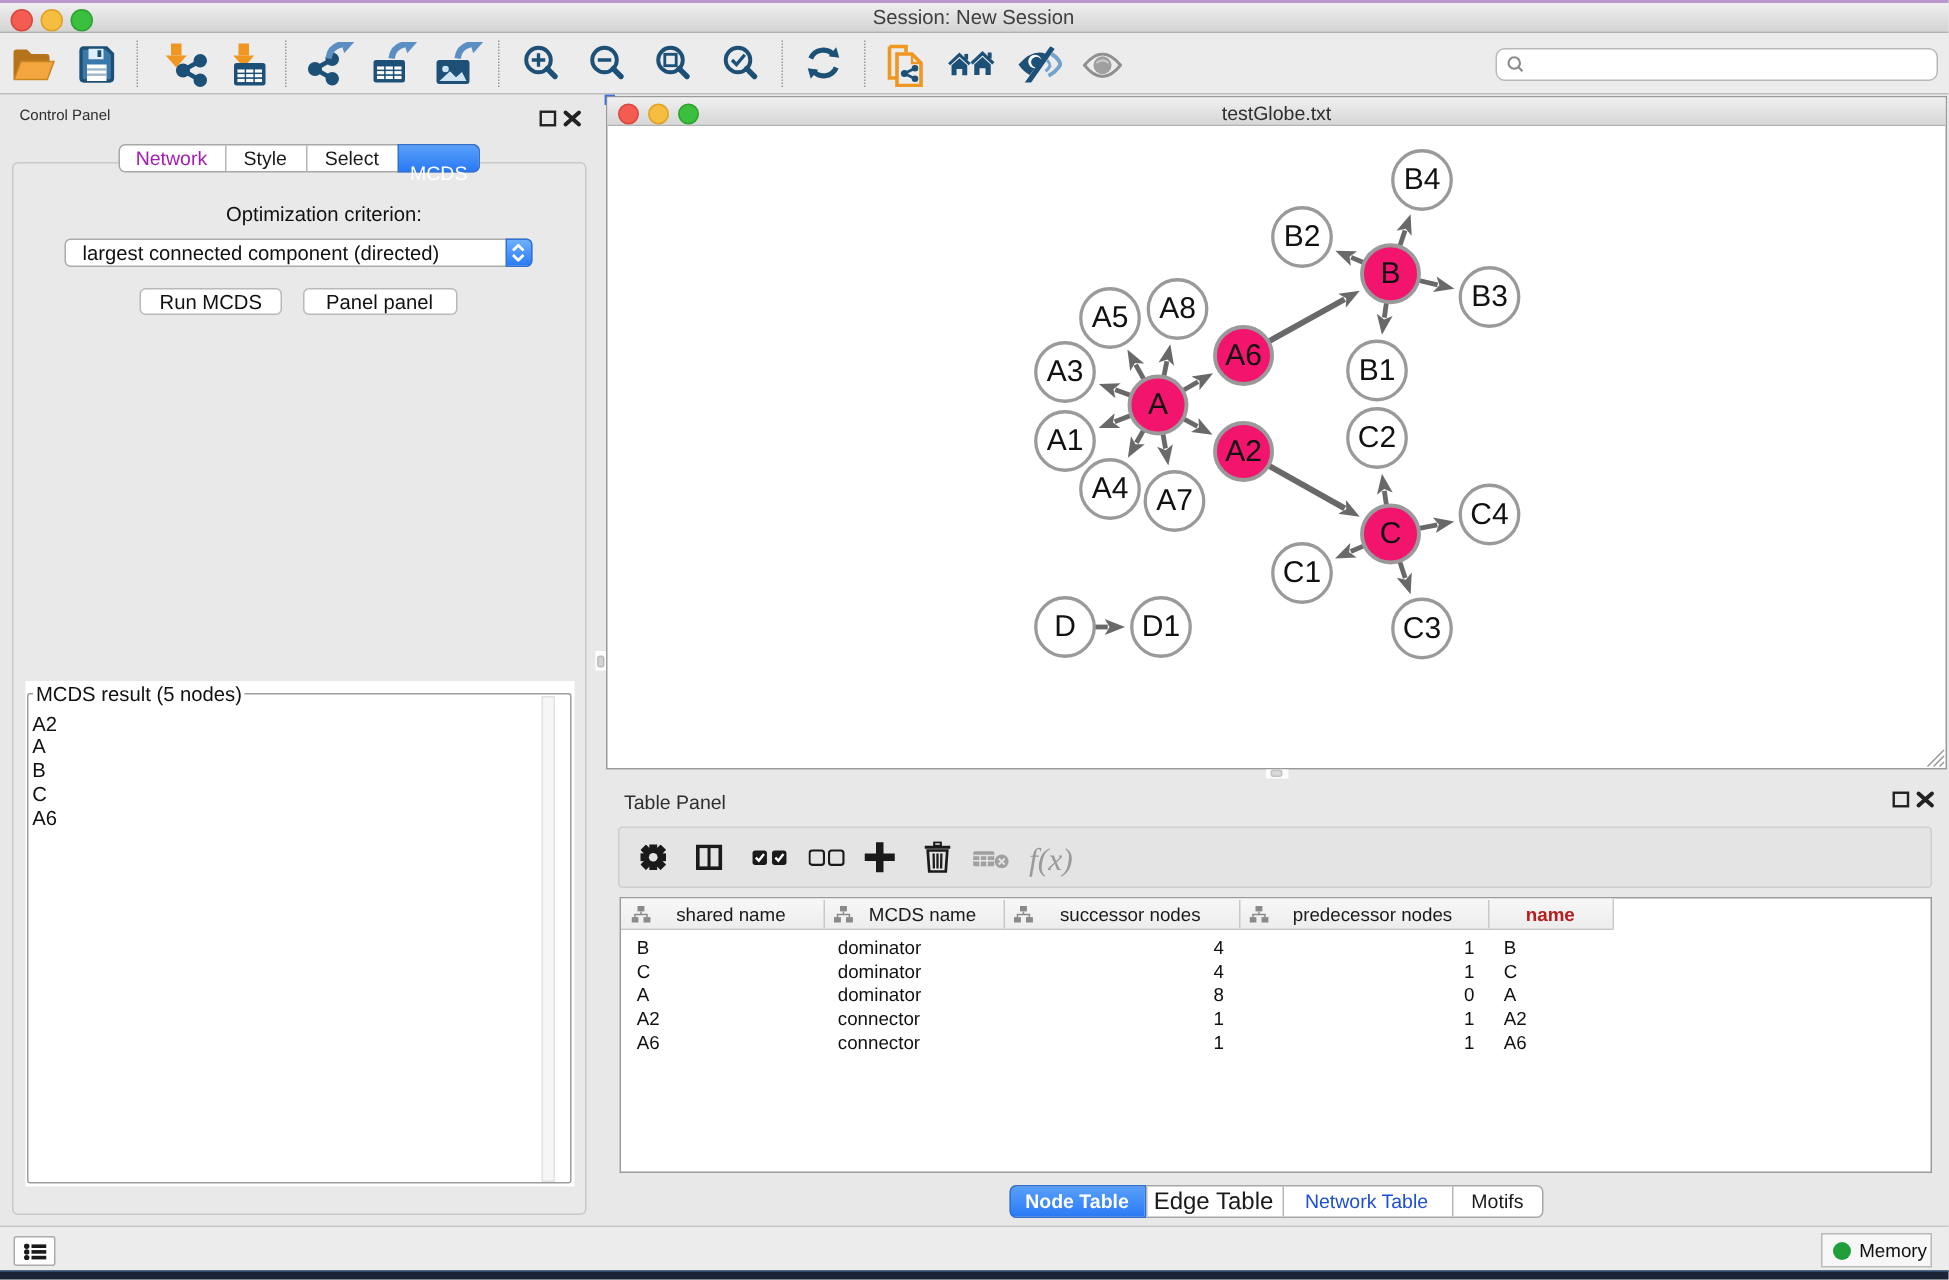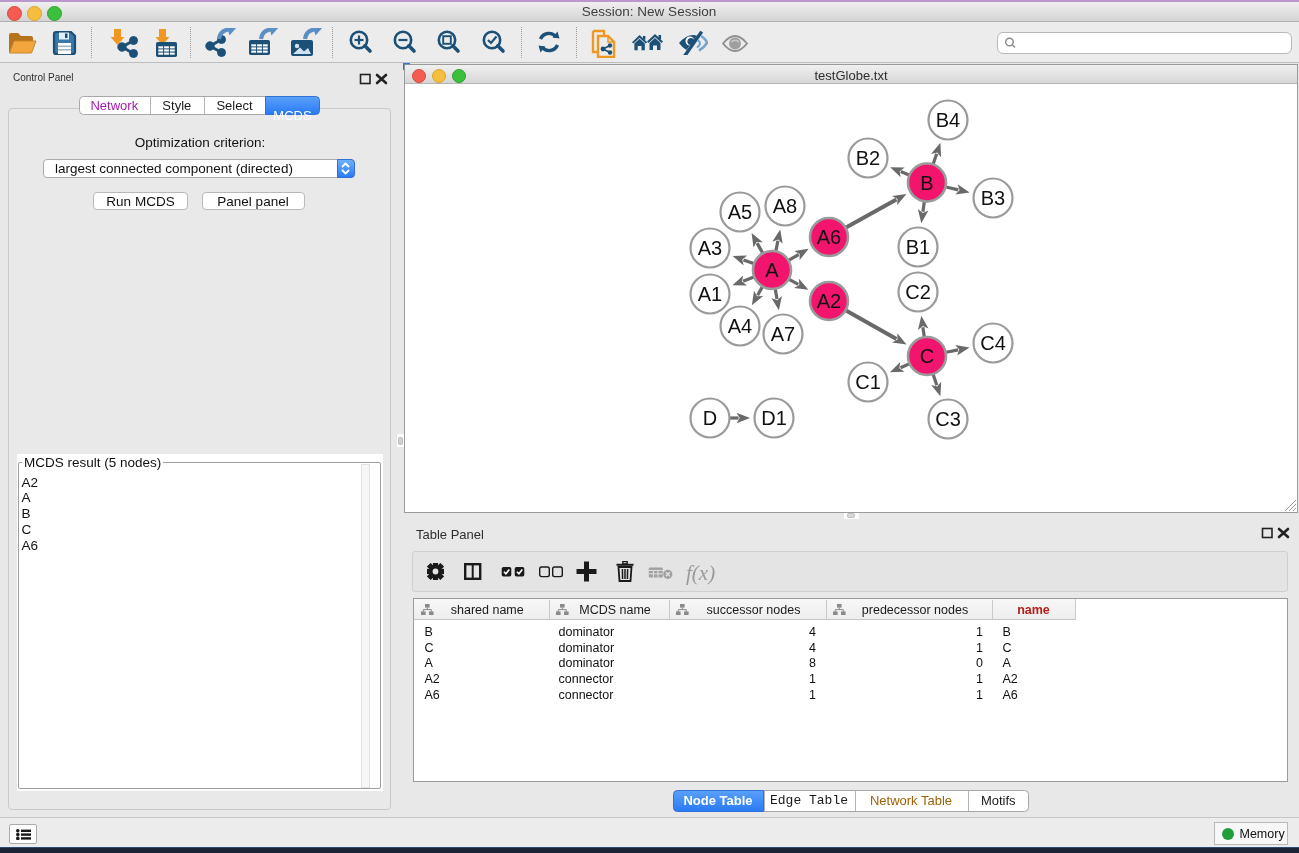--- a/index.html
+++ b/index.html
@@ -169,21 +169,21 @@
     </svg>
 <div class="abs" style="left:8px;top:108px;width:383px;height:702px;background:#e9e9e9;border:1px solid #c9c9c9;border-radius:4px;box-sizing:border-box;"></div>
 <div class="abs" style="left:79px;top:96px;width:241.0px;height:19px;background:#fff;border:1px solid #a8a8a8;border-radius:4.5px;box-sizing:border-box;"></div>
 <div class="txt" style="left:114.3px;top:98.0px;font-size:13px;color:#a21caf;font-weight:normal;transform:translateX(-50%);">Network</div>
 <div class="abs" style="left:149.6px;top:97px;width:1px;height:17px;background:#b5b5b5;width:1px;"></div>
 <div class="txt" style="left:176.79999999999998px;top:98.0px;font-size:13px;color:#1a1a1a;font-weight:normal;transform:translateX(-50%);">Style</div>
 <div class="abs" style="left:204.0px;top:97px;width:1px;height:17px;background:#b5b5b5;width:1px;"></div>
 <div class="txt" style="left:234.5px;top:98.0px;font-size:13px;color:#1a1a1a;font-weight:normal;transform:translateX(-50%);">Select</div>
 <div class="abs" style="left:265.0px;top:96px;width:55px;height:19px;background:linear-gradient(#59a0f9,#2a7af6);border:1px solid #2f71d4;border-radius:0 4.5px 4.5px 0;box-sizing:border-box;"></div>
 <div class="txt" style="left:292.5px;top:108px;font-size:13px;color:#fff;font-weight:normal;transform:translateX(-50%);">MCDS</div>
-<div class="txt" style="left:200px;top:134.5px;font-size:13.5px;color:#111;font-weight:normal;transform:translateX(-50%);">Optimization criterion:</div>
+<div class="txt" style="left:216px;top:134.5px;font-size:13.5px;color:#111;font-weight:normal;transform:translateX(-50%);">Optimization criterion:</div>
 <div class="abs" style="left:42.5px;top:159px;width:312px;height:19px;background:#fff;border:1px solid #ababab;border-radius:4px;box-sizing:border-box;"></div>
 <div class="txt" style="left:55px;top:161px;font-size:13.5px;color:#111;font-weight:normal;">largest connected component (directed)</div>
 <div class="abs" style="left:336.5px;top:159px;width:18px;height:19px;background:linear-gradient(#6db1fc,#2a7af6);border:1px solid #2f71d4;border-radius:0 4px 4px 0;box-sizing:border-box;"></div>
 <svg class="abs" style="left:338px;top:161px;" width="15" height="15" viewBox="0 0 15 15">
       <path d="M4 6 L7.5 2.5 L11 6" fill="none" stroke="#fff" stroke-width="1.8" stroke-linejoin="round"></path>
       <path d="M4 9 L7.5 12.5 L11 9" fill="none" stroke="#fff" stroke-width="1.8" stroke-linejoin="round"></path>
     </svg>
 <div class="abs" style="left:93px;top:191.5px;width:95px;height:18.5px;background:#fff;border:1px solid #b9b9b9;border-radius:4px;box-sizing:border-box;"></div>
 <div class="txt" style="left:140.5px;top:193.75px;font-size:13.5px;color:#111;font-weight:normal;transform:translateX(-50%);">Run MCDS</div>
 <div class="abs" style="left:201.5px;top:191.5px;width:103px;height:18.5px;background:#fff;border:1px solid #b9b9b9;border-radius:4px;box-sizing:border-box;"></div>
@@ -433,23 +433,23 @@
 <div class="txt" style="left:1002.5px;top:672.05px;font-size:12.5px;color:#111;font-weight:normal;">A2</div>
 <div class="txt" style="left:424.5px;top:687.8px;font-size:12.5px;color:#111;font-weight:normal;">A6</div>
 <div class="txt" style="left:558.5px;top:687.8px;font-size:12.5px;color:#111;font-weight:normal;">connector</div>
 <div class="txt" style="left:816px;top:687.8px;font-size:12.5px;color:#111;font-weight:normal;transform:translateX(-100%);">1</div>
 <div class="txt" style="left:983px;top:687.8px;font-size:12.5px;color:#111;font-weight:normal;transform:translateX(-100%);">1</div>
 <div class="txt" style="left:1002.5px;top:687.8px;font-size:12.5px;color:#111;font-weight:normal;">A6</div>
 <div class="abs" style="left:672.5px;top:790px;width:356.5px;height:21.5px;background:#fff;border:1px solid #a8a8a8;border-radius:4.5px;box-sizing:border-box;"></div>
 <div class="abs" style="left:672.5px;top:790px;width:91px;height:21.5px;background:linear-gradient(#59a0f9,#2a7af6);border:1px solid #2f71d4;border-radius:4.5px 0 0 4.5px;box-sizing:border-box;"></div>
 <div class="txt" style="left:718.0px;top:793.25px;font-size:13px;color:#fff;font-weight:bold;transform:translateX(-50%);">Node Table</div>
 <div class="abs" style="left:763.5px;top:791px;width:1px;height:19.5px;background:#b5b5b5;width:1px;"></div>
-<div class="txt" style="left:809.0px;top:793.25px;font-size:13px;color:#1a1a1a;font-weight:normal;transform:translateX(-50%);font-family:Liberation Mono, monospace;">Edge Table</div>
+<div class="txt" style="left:809.0px;top:793.25px;font-size:16px;color:#1a1a1a;font-weight:normal;transform:translateX(-50%);">Edge Table</div>
 <div class="abs" style="left:854.5px;top:791px;width:1px;height:19.5px;background:#b5b5b5;width:1px;"></div>
-<div class="txt" style="left:911.0px;top:793.25px;font-size:13px;color:#a16207;font-weight:normal;transform:translateX(-50%);">Network Table</div>
+<div class="txt" style="left:911.0px;top:793.25px;font-size:13px;color:#1d4ed8;font-weight:normal;transform:translateX(-50%);">Network Table</div>
 <div class="abs" style="left:967.5px;top:791px;width:1px;height:19.5px;background:#b5b5b5;width:1px;"></div>
 <div class="txt" style="left:998.25px;top:793.25px;font-size:13px;color:#1a1a1a;font-weight:normal;transform:translateX(-50%);">Motifs</div>
 <div class="abs" style="left:0px;top:817px;width:1299px;height:30px;background:#ececec;border-top:1px solid #c6c6c6;box-sizing:border-box;"></div>
 <div class="abs" style="left:9px;top:824px;width:28px;height:20px;background:#fdfdfd;border:1px solid #ababab;border-radius:2px;box-sizing:border-box;"></div>
 <svg class="abs" style="left:16px;top:829px;" width="15" height="11" viewBox="0 0 15 11">
       <g fill="#1a1a1a">
         <circle cx="1.8" cy="1.8" r="1.8"></circle>
         <circle cx="1.8" cy="5.6" r="1.8"></circle>
         <circle cx="1.8" cy="9.4" r="1.8"></circle>
 <rect x="5" y="0.6" width="10" height="2.4"></rect>

